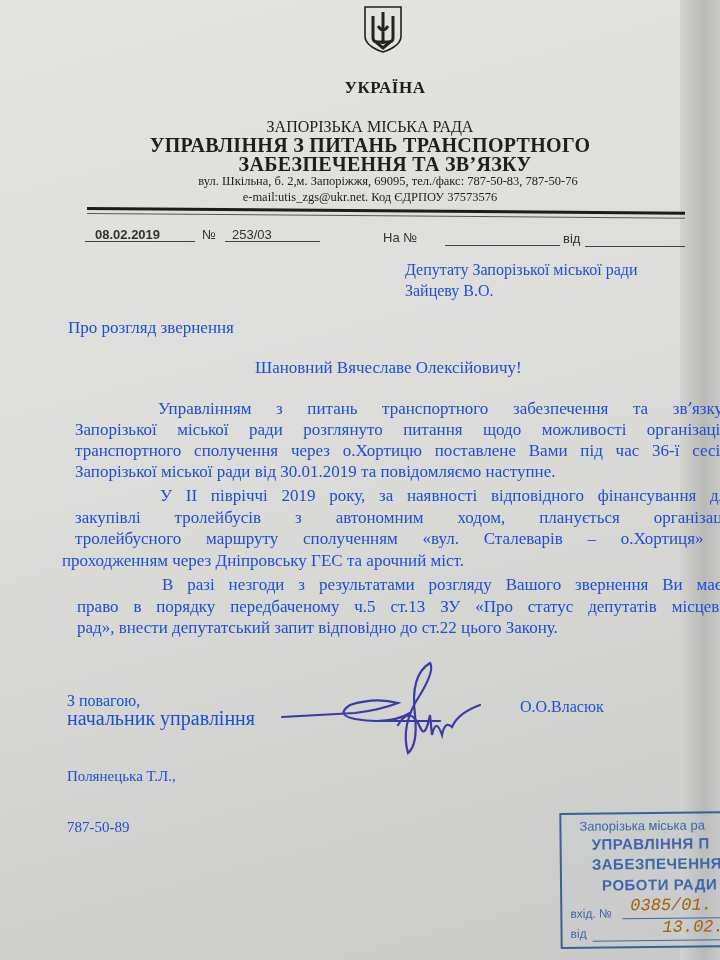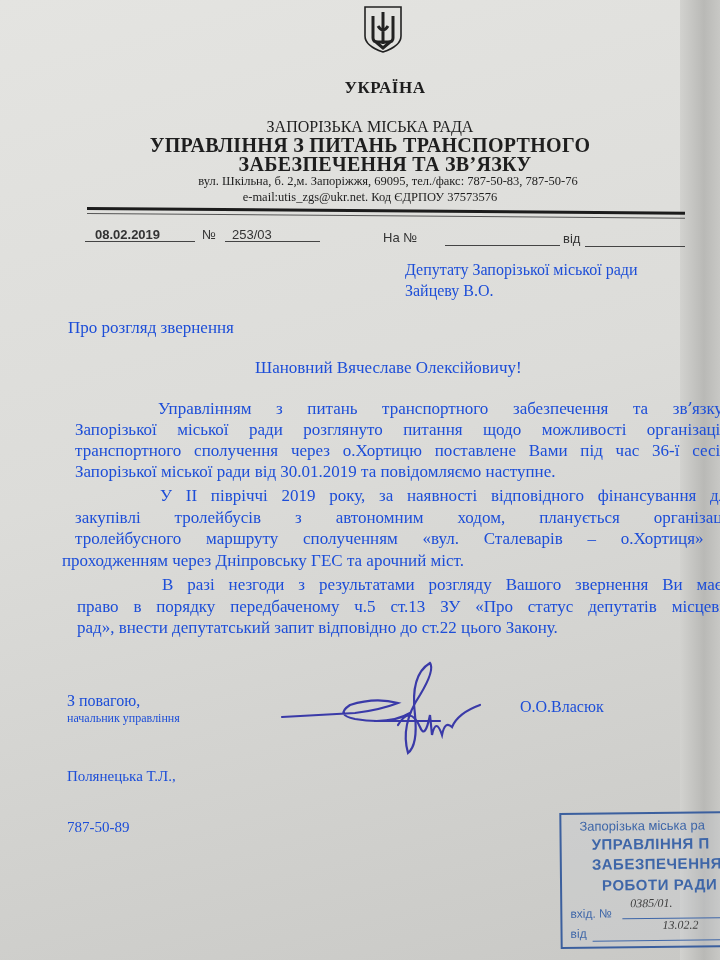--- a/index.html
+++ b/index.html
@@ -34,21 +34,21 @@
     .body-text { font-size:17px; line-height:21.5px; color:#1d4ed8; }
     .stamp {
       position:absolute; left:560px; top:812px; width:190px; height:132px;
       border:2px solid #3b5f9e; color:#3e66a8;
       font-family:"Liberation Sans","DejaVu Sans",sans-serif;
       transform:rotate(-0.6deg); background: rgba(200,205,212,0.25);
     }
     .stamp .s-top { position:absolute; left:18px; top:4px; font-size:13px; }
     .stamp .s-b { position:absolute; font-weight:bold; font-size:15px; letter-spacing:0.5px; }
     .stamp .s-lbl { position:absolute; font-size:12px; }
-    .stamp .s-hand { position:absolute; font-family:Liberation Serif, serif; font-style:italic; font-size:12px; color:#404040; }
+    .stamp .s-hand { position:absolute; font-family:Liberation Mono, monospace; font-style:italic; font-size:17px; color:#a16207; }
   </style>
 </head>
 <body>
 
 <div class="paper"></div>
 <div class="edge"></div>
 
 <svg class="crest" viewBox="0 0 42 50">
   <path d="M3 3 H39 V32 Q39 42 21 48 Q3 42 3 32 Z" fill="none" stroke="#222" stroke-width="1.6"></path>
   <path d="M21 8 V40 M11 12 V34 Q11 38 16 38 H26 Q31 38 31 34 V12 M16 22 Q21 30 26 22 M14 38 L21 44 L28 38" fill="none" stroke="#222" stroke-width="3"></path>
@@ -95,21 +95,21 @@
   <div class="abs body-text" style="left:62px; top:550px;">проходженням через Дніпровську ГЕС та арочний міст.</div>
 </div>
 
 <div>
   <div class="abs body-text" style="left:162px; top:574px; width:575px; text-align:justify; text-align-last:justify; white-space:normal;">В разі незгоди з результатами розгляду Вашого звернення Ви маєте</div>
   <div class="abs body-text" style="left:77px; top:596px; width:660px; text-align:justify; text-align-last:justify; white-space:normal;">право в порядку передбаченому ч.5 ст.13 ЗУ «Про статус депутатів місцевих</div>
   <div class="abs body-text" style="left:77px; top:617px;">рад», внести депутатський запит відповідно до ст.22 цього Закону.</div>
 </div>
 
 <div class="abs body-text" style="left:67px; top:690px; font-size:16px;">З повагою,</div>
-<div class="abs body-text" style="left:67px; top:708px; font-size:12px;">начальник управління</div>
+<div class="abs body-text" style="left:67px; top:708px; font-size:20px;">начальник управління</div>
 <svg class="abs" style="left:280px; top:655px;" width="210" height="105" viewBox="0 0 210 105">
   <g fill="none" stroke="#3a3aa8" stroke-width="2.2" stroke-linecap="round">
     <path d="M2 62 Q40 60 75 58 Q100 55 118 48 Q95 42 70 50 Q55 60 75 64 Q110 70 130 58"></path>
     <path d="M150 8 Q130 20 135 60 Q138 90 128 98 Q120 70 140 40 Q155 15 150 8"></path>
     <path d="M118 70 Q130 50 140 72 Q145 85 150 60 L152 80 Q156 62 162 80 Q165 65 172 72 Q178 58 200 50"></path>
     <path d="M95 66 L160 66"></path>
   </g>
 </svg>
 <div class="abs body-text" style="left:520px; top:696px; font-size:16px;">О.О.Власюк</div>
 

